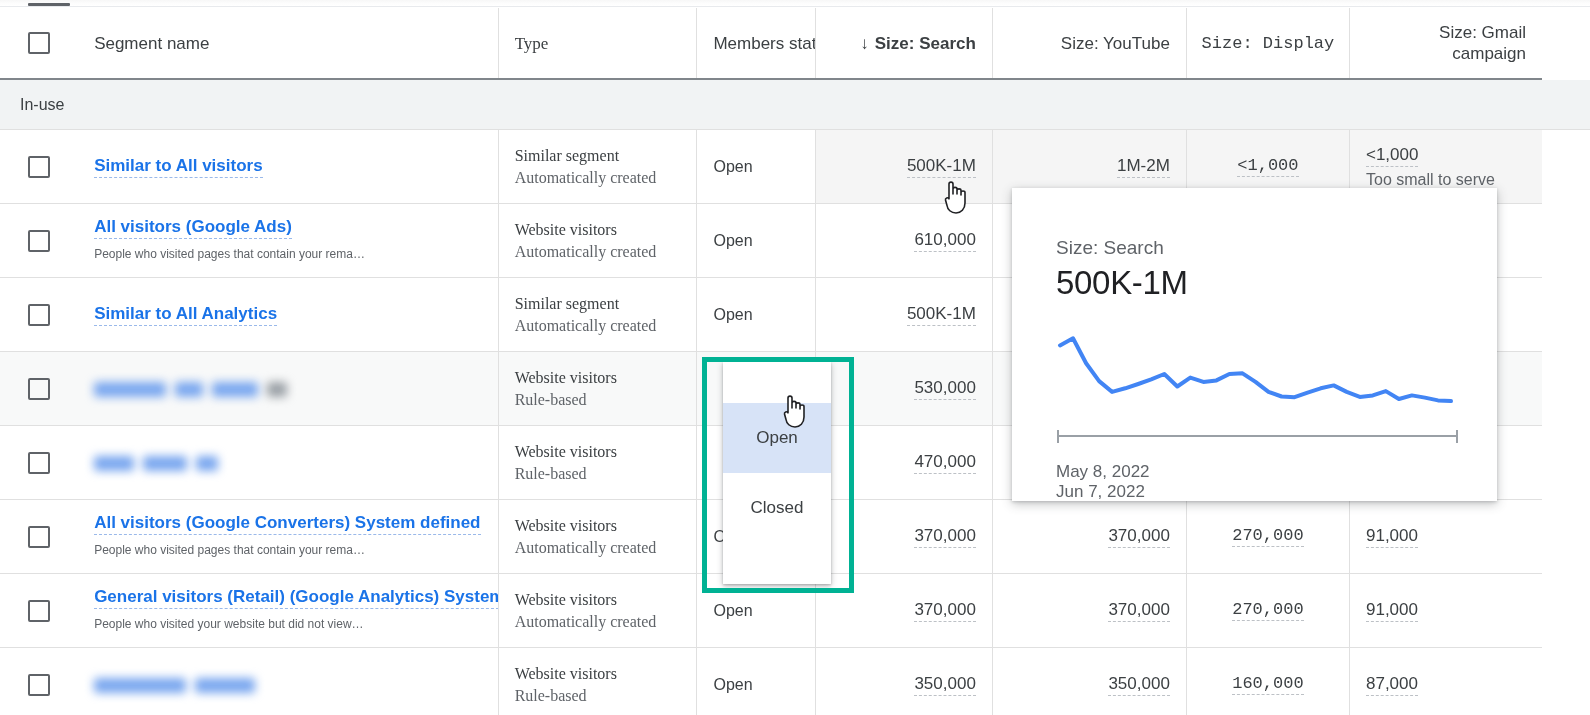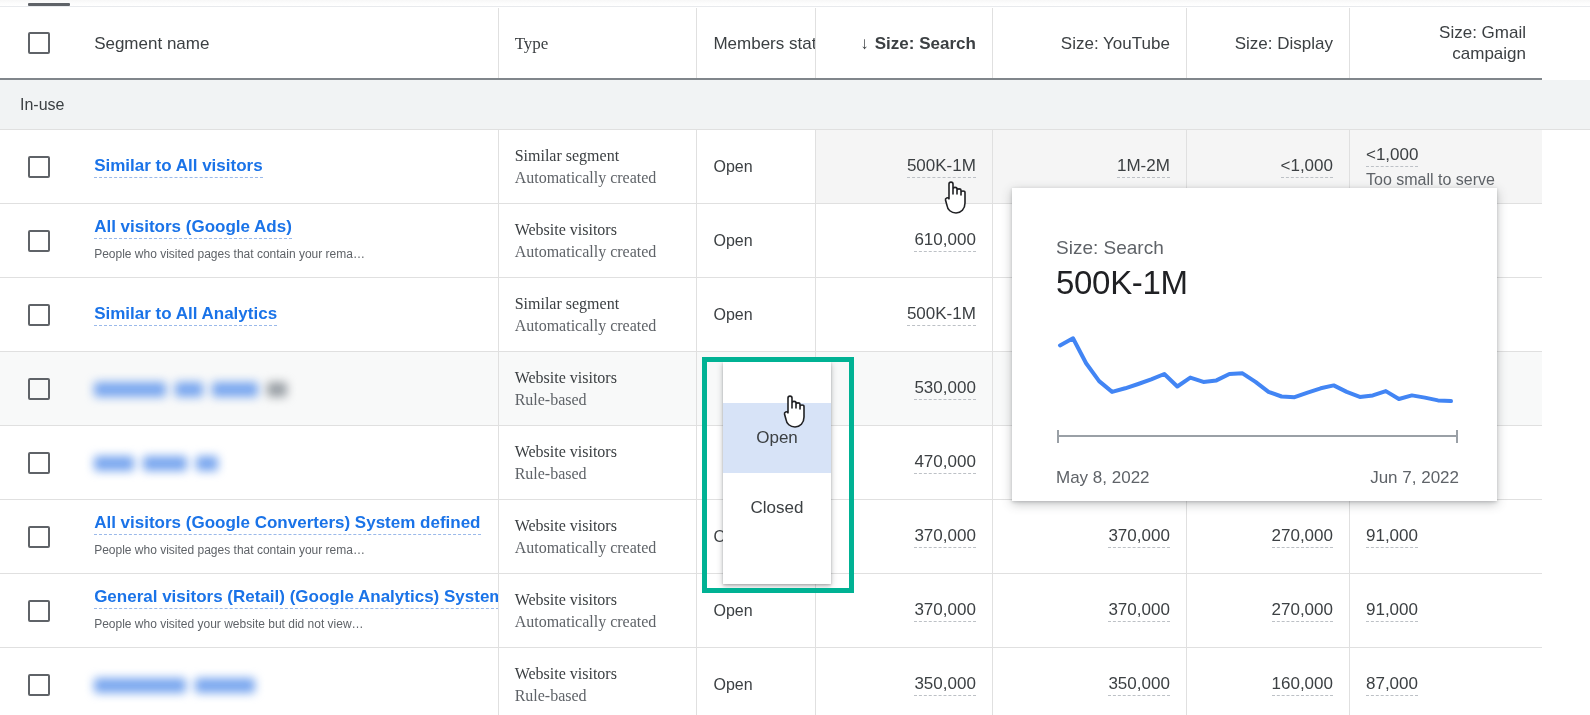--- a/index.html
+++ b/index.html
@@ -56,21 +56,21 @@
     flex-direction: column;
     justify-content: center;
     overflow: hidden;
   }
   .c-check  { width: 80px;  padding-left: 28px; padding-right: 0; border-right: none; align-items: flex-start; justify-content: center; }
   .c-name   { width: 435px; border-right: 1px solid #e0e0e0; }
   .c-type   { width: 205px; font-family: Liberation Serif, serif; }
   .c-status { width: 122px; }
   .c-search { width: 182px; align-items: flex-end; }
   .c-yt     { width: 200px; align-items: flex-end; }
-  .c-disp   { width: 168px; align-items: flex-end; }
+  .c-disp   { width: 168px; align-items: center; font-family: Liberation Mono, monospace; }
   .c-gmail  { width: 198px; align-items: flex-start; border-right: none; }
 
   
   .header-row {
     height: 72px;
     border-bottom: 2px solid #80868b;
     background: #ffffff;
   }
   .header-row .cell {
     justify-content: center;
@@ -229,21 +229,22 @@
     position: relative;
     margin-top: 14px;
     width: 403px;
     height: 130px;
   }
   .tt-chart svg { display: block; }
   .tt-axis {
     display: flex;
     justify-content: space-between;
     width: 403px;
-    margin-top: 20px;
+    margin-top: 14px;
+    flex-direction: column;
   }
   .tt-axis span { font-size: 17px; color: #5f6368; white-space: nowrap; }
 
   
   .cursor {
     position: absolute;
     z-index: 60;
     pointer-events: none;
   }
   .cursor-a { left: 941px; top: 178px; }

